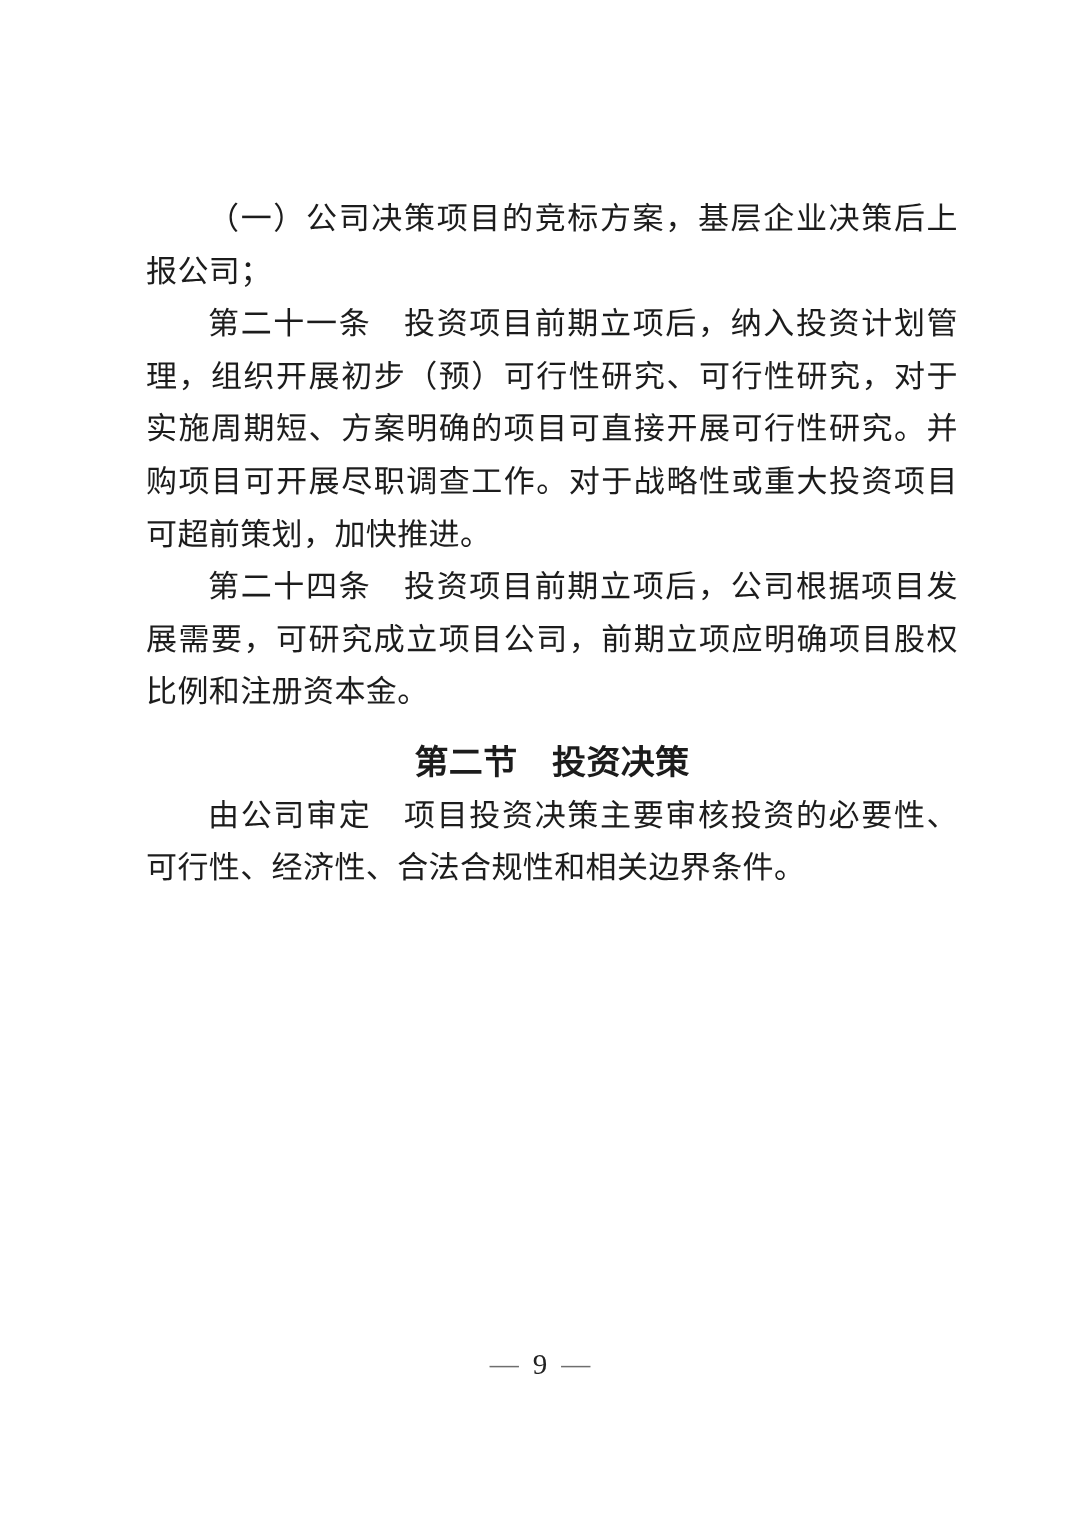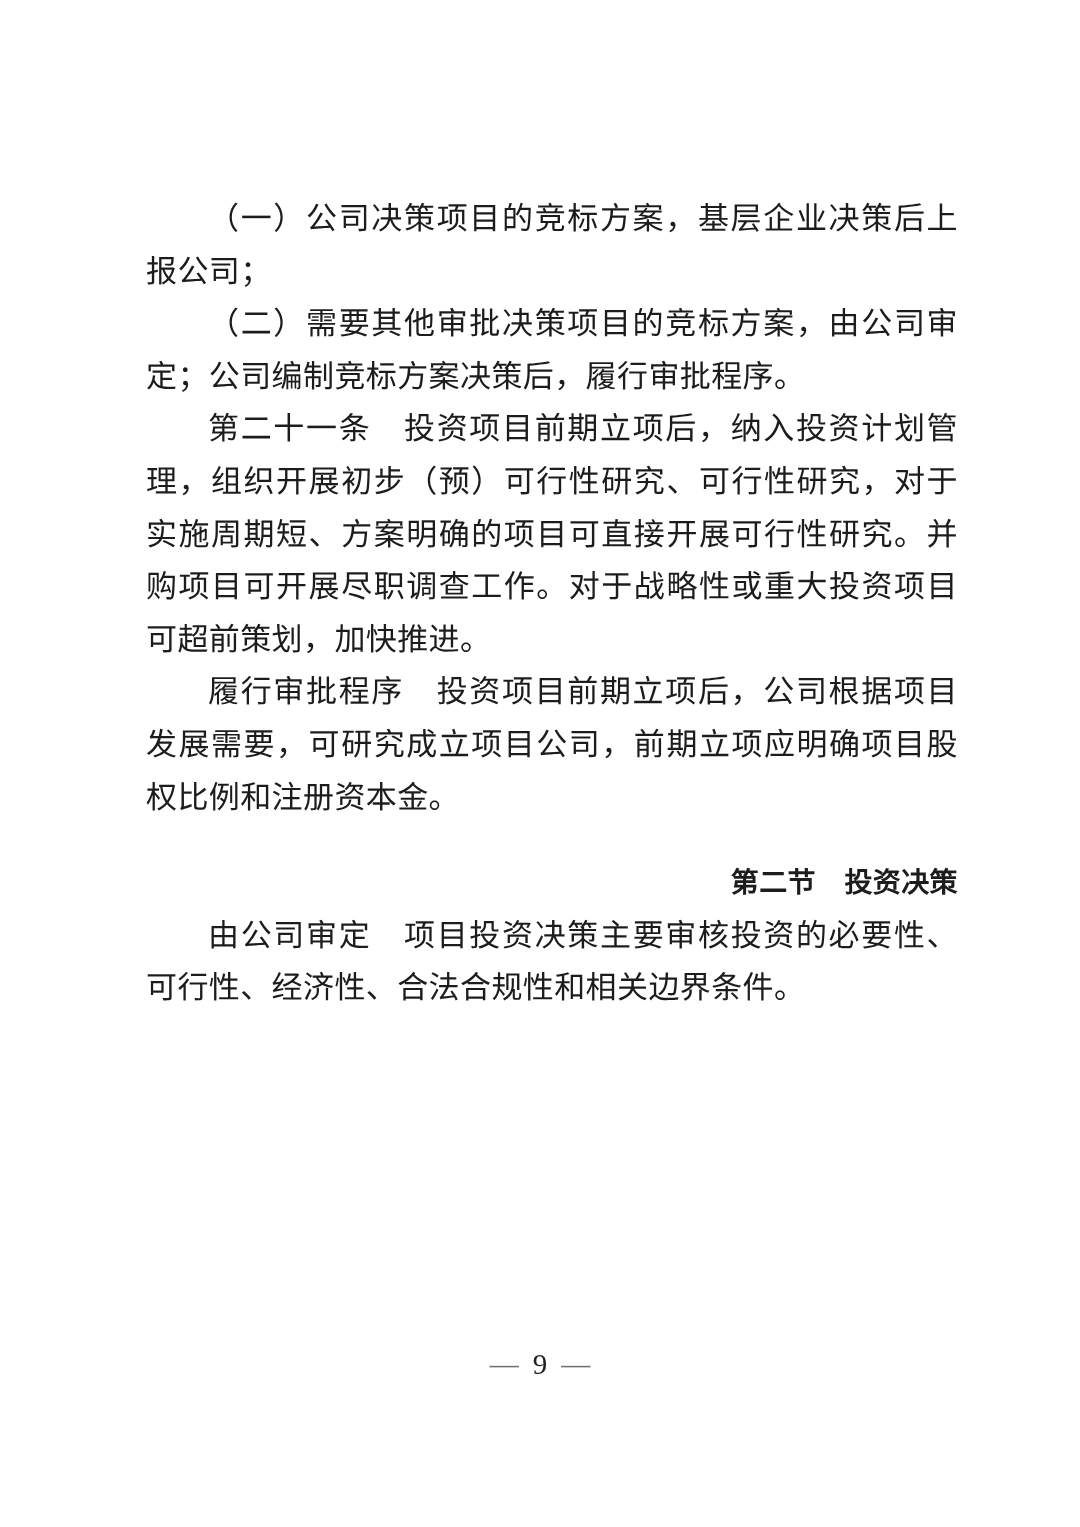--- a/index.html
+++ b/index.html
@@ -28,25 +28,25 @@
     letter-spacing: 0.4px;
   }
   .para {
     margin: 0;
     text-indent: 2em;
   }
   .para b {
     font-weight: 400;
   }
   .section-heading {
-    margin: 33px 0 0 0;
+    margin: 18px 0 0 0;
     text-indent: 0;
-    text-align: right;
+    text-align: center;
     font-weight: 700;
-    font-size: 28px;
+    font-size: 34px;
   }
   .page-footer {
     position: absolute;
     left: 0;
     right: 0;
     top: 1344px;
     text-align: center;
     font-size: 29px;
     line-height: 40px;
   }
@@ -59,23 +59,22 @@
     color: #222222;
   }
 </style>
 </head>
 <body>
 
 <div class="page">
 
   <main class="body-text" id="document-body">
       <p class="para"><span>（一）公司决策项目的竞标方案，基层企业决策后上报公司；</span></p>
-      <p class="para"><span>（二）需要其他审批决策项目的竞标方案，由公司审定；公司编制竞标方案决策后，履行审批程序。</span></p>
       <p class="para"><b>第二十一条</b><span>　投资项目前期立项后，纳入投资计划管理，组织开展初步（预）可行性研究、可行性研究，对于实施周期短、方案明确的项目可直接开展可行性研究。并购项目可开展尽职调查工作。对于战略性或重大投资项目可超前策划，加快推进。</span></p>
-      <p class="para"><b>履行审批程序</b><span>　投资项目前期立项后，公司根据项目发展需要，可研究成立项目公司，前期立项应明确项目股权比例和注册资本金。</span></p>
+      <p class="para"><b>第二十四条</b><span>　投资项目前期立项后，公司根据项目发展需要，可研究成立项目公司，前期立项应明确项目股权比例和注册资本金。</span></p>
       <p class="section-heading"><b>第二节　投资决策</b></p>
       <p class="para"><b>由公司审定</b><span>　项目投资决策主要审核投资的必要性、可行性、经济性、合法合规性和相关边界条件。</span></p>
     </main>
 
   <footer class="page-footer">
     <span class="footer-dash">—</span><span class="footer-num">9</span><span class="footer-dash">—</span>
   </footer>
 
 </div>
 

